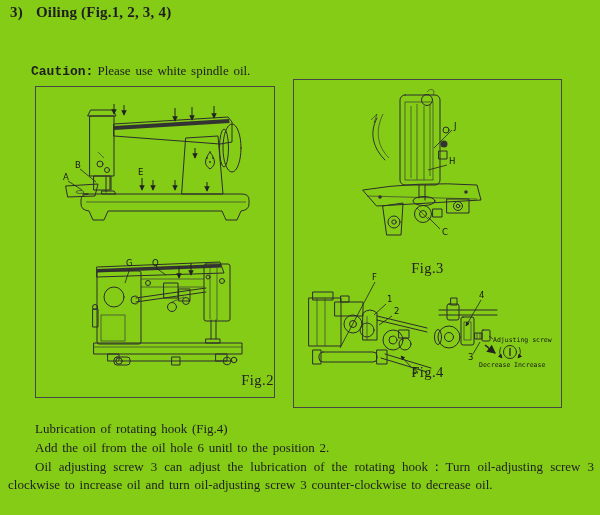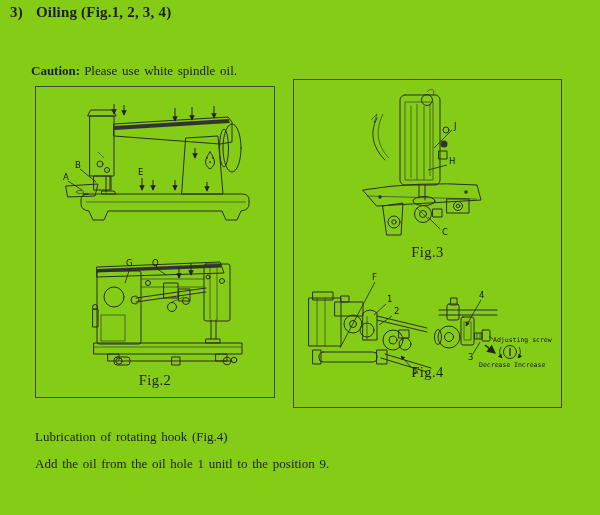--- a/index.html
+++ b/index.html
@@ -6,33 +6,33 @@
   html,body { width:600px; height:515px; }
   body { font-family:"Liberation Serif", serif; background:#fbfbf9; color:#1e1e1e; }
   #page { position:relative; width:600px; height:515px; overflow:hidden; background:#84cc16; }
 
   .heading { position:absolute; left:10px; top:4px; font-size:15px; font-weight:bold; letter-spacing:.2px; }
   .heading .num { margin-right:13px; }
 
   .intro { position:absolute; left:32px; top:26px; width:556px; font-size:13px;
            line-height:18.8px; text-align:justify; word-spacing:1.5px; }
   .caution { position:absolute; left:31px; top:63px; font-size:13px; word-spacing:1.5px; }
-  .caution .cap { font-weight:bold; }
+  .caution .cap { font-weight:bold;font-family:Liberation Mono, monospace; }
   .caution .txt { margin-left:4px; }
 
   .figbox { position:absolute; border:1.5px solid #474747; background:transparent; }
   #box-left  { left:35px; top:86px; width:240px; height:312px; }
   #box-right { left:293px; top:79px; width:269px; height:329px; }
 
   .fig-caption { position:absolute; left:0; width:100%; text-align:center;
                  font-size:14.5px; letter-spacing:.5px; color:#222; }
 
   .notes { position:absolute; left:8px; top:420px; width:586px; font-size:13px;
            line-height:18.8px; word-spacing:1.5px; }
-  .notes .line { padding-left:27px;margin-top:8px; }
+  .notes .line { padding-left:27px; }
   .notes .para { text-indent:27px; text-align:justify; }
 
   svg { position:absolute; overflow:visible; }
   .ln  { fill:none; stroke:#2d2d2d; stroke-width:1; stroke-linecap:round; stroke-linejoin:round; }
   .thin{ fill:none; stroke:#3a3a3a; stroke-width:.7; }
   .fil { fill:#333; stroke:none; }
   .arr { fill:none; stroke:#222; stroke-width:1; }
   .lead{ fill:none; stroke:#222; stroke-width:.8; }
   svg text { font-family:"DejaVu Sans", sans-serif; font-size:8.5px; fill:#161616; }
   svg text.mono { font-family:"DejaVu Sans Mono", monospace; font-size:6.5px; }
@@ -148,21 +148,21 @@
         <g>
           <path class="arr" marker-end="url(#a2)" d="M131,6 V18"></path>
           <path class="arr" marker-end="url(#a2)" d="M119,9 V21"></path>
         </g>
         <text x="66" y="9">G</text>
         <path class="lead" d="M70,11 L65,26"></path>
         <text x="92" y="9">Q</text>
         <path class="lead" d="M96,11 L106,18"></path>
       </g>
     </svg>
-    <div class="fig-caption" style="top:285px;">Fig.2</div>
+    <div class="fig-caption" style="top:285px;text-align:right;">Fig.2</div>
   </div>
 
   <div id="box-right" class="figbox">
 
     <svg style="left:53px; top:8px;" width="160" height="152" viewBox="0 0 160 152">
       <g>
         <rect class="ln" x="53" y="7" width="40" height="90" rx="5"></rect>
         <rect class="thin" x="58" y="14" width="28" height="78"></rect>
         <path class="thin" d="M64,18 V90 M70,16 V92 M77,18 V92 M83,16 V88"></path>
         <circle class="ln" cx="80" cy="12" r="5.5"></circle>
@@ -190,21 +190,21 @@
         <path class="thin" d="M70,120 L82,132"></path>
         <rect class="ln" x="86" y="121" width="9" height="8"></rect>
         <text x="107" y="41">J</text>
         <path class="lead" d="M105,42 L87,60"></path>
         <text x="102" y="76">H</text>
         <path class="lead" d="M100,77 L81,82"></path>
         <text x="95" y="147">C</text>
         <path class="lead" d="M93,141 L81,129"></path>
       </g>
     </svg>
-    <div class="fig-caption" style="top:164px;">Fig.3</div>
+    <div class="fig-caption" style="top:180px;">Fig.3</div>
 
     <svg style="left:7px; top:188px;" width="258" height="112" viewBox="0 0 258 112">
       <defs>
         <marker id="a4" viewBox="0 0 6 6" refX="5.2" refY="3" markerWidth="5.5" markerHeight="5.5" orient="auto">
           <path d="M0,0 L6,3 L0,6 z" fill="#222"></path>
         </marker>
       </defs>
       <g>
 
         <rect class="ln" x="8" y="30" width="32" height="48"></rect>
@@ -261,16 +261,17 @@
         </g>
         <text class="mono" x="178" y="99">Decrease</text>
         <text class="mono" x="213" y="99">Increase</text>
       </g>
     </svg>
     <div class="fig-caption" style="top:284px;">Fig.4</div>
   </div>
 
   <div class="notes">
     <div class="line">Lubrication of rotating hook (Fig.4)</div>
-    <div class="line">Add the oil from the oil hole 1 unitl to the position 9.</div>
+    <div class="line">Add the oil from the oil hole 6 unitl to the position 2.</div>
+    <div class="para">Oil adjusting screw 3 can adjust the lubrication of the rotating hook：Turn oil-adjusting screw 3 clockwise to increase oil and turn oil-adjusting screw 3 counter-clockwise to decrease oil.</div>
   </div>
 
 </div>
 
 </body></html>

